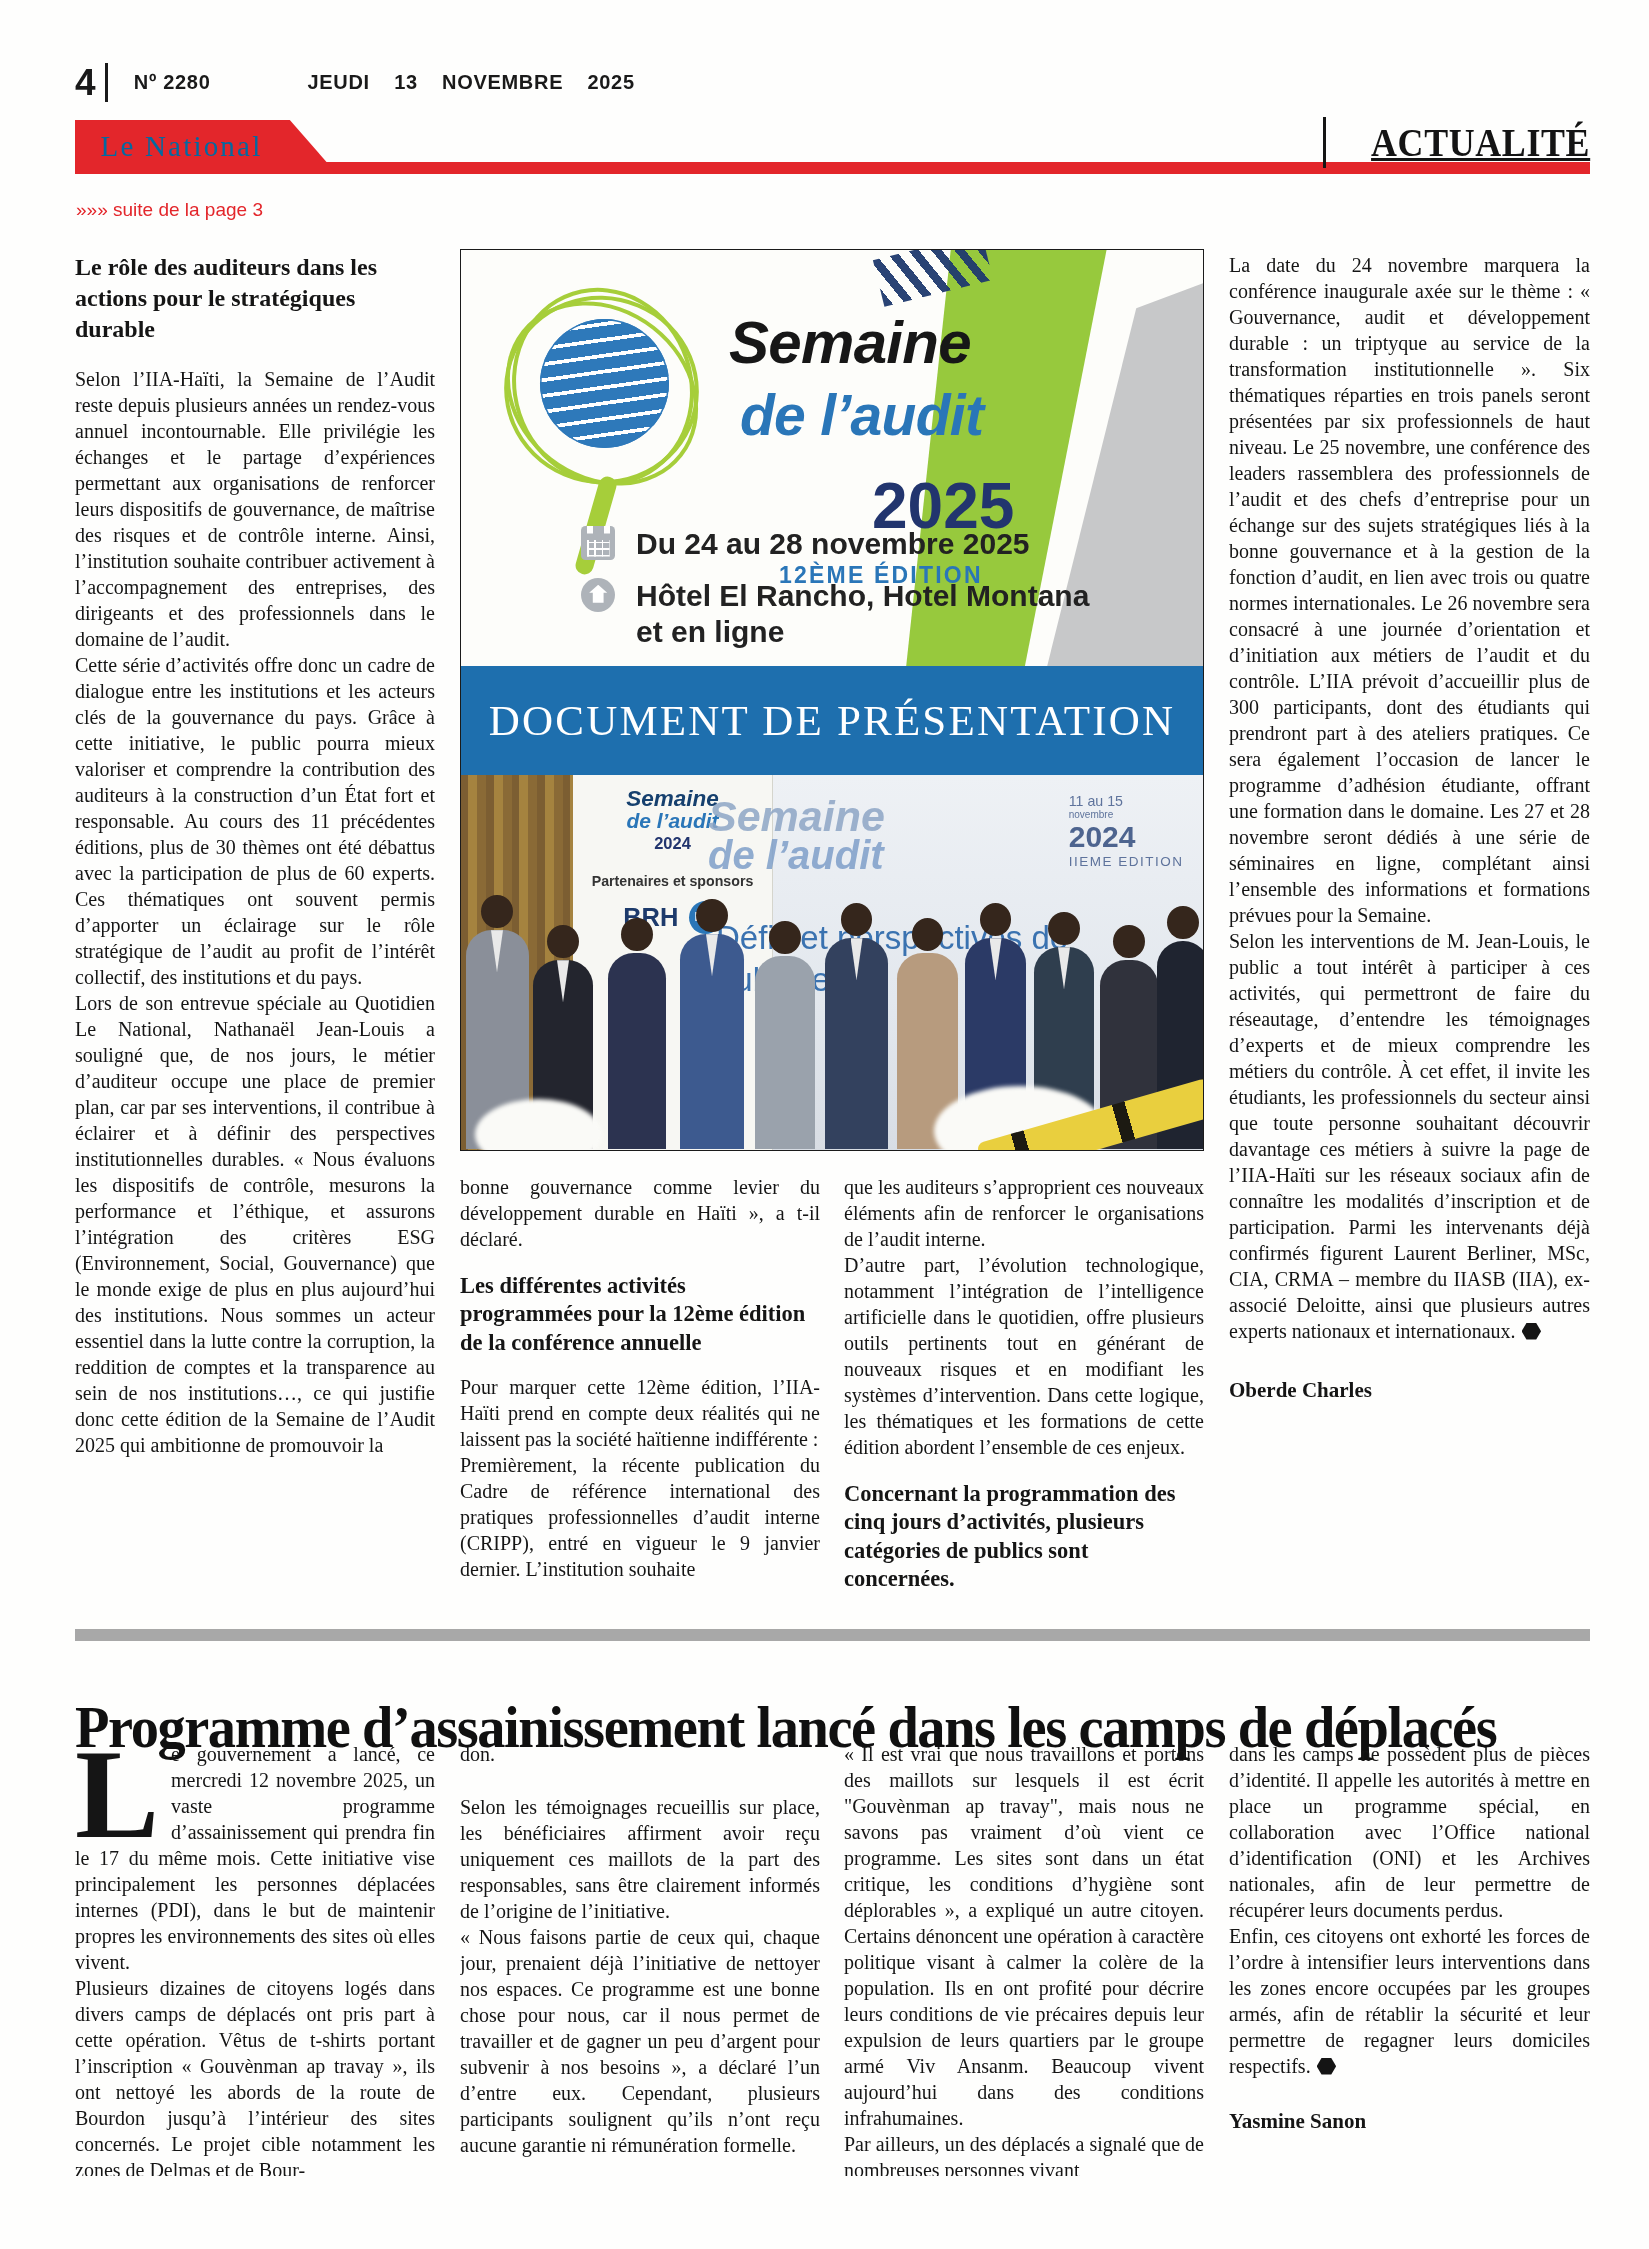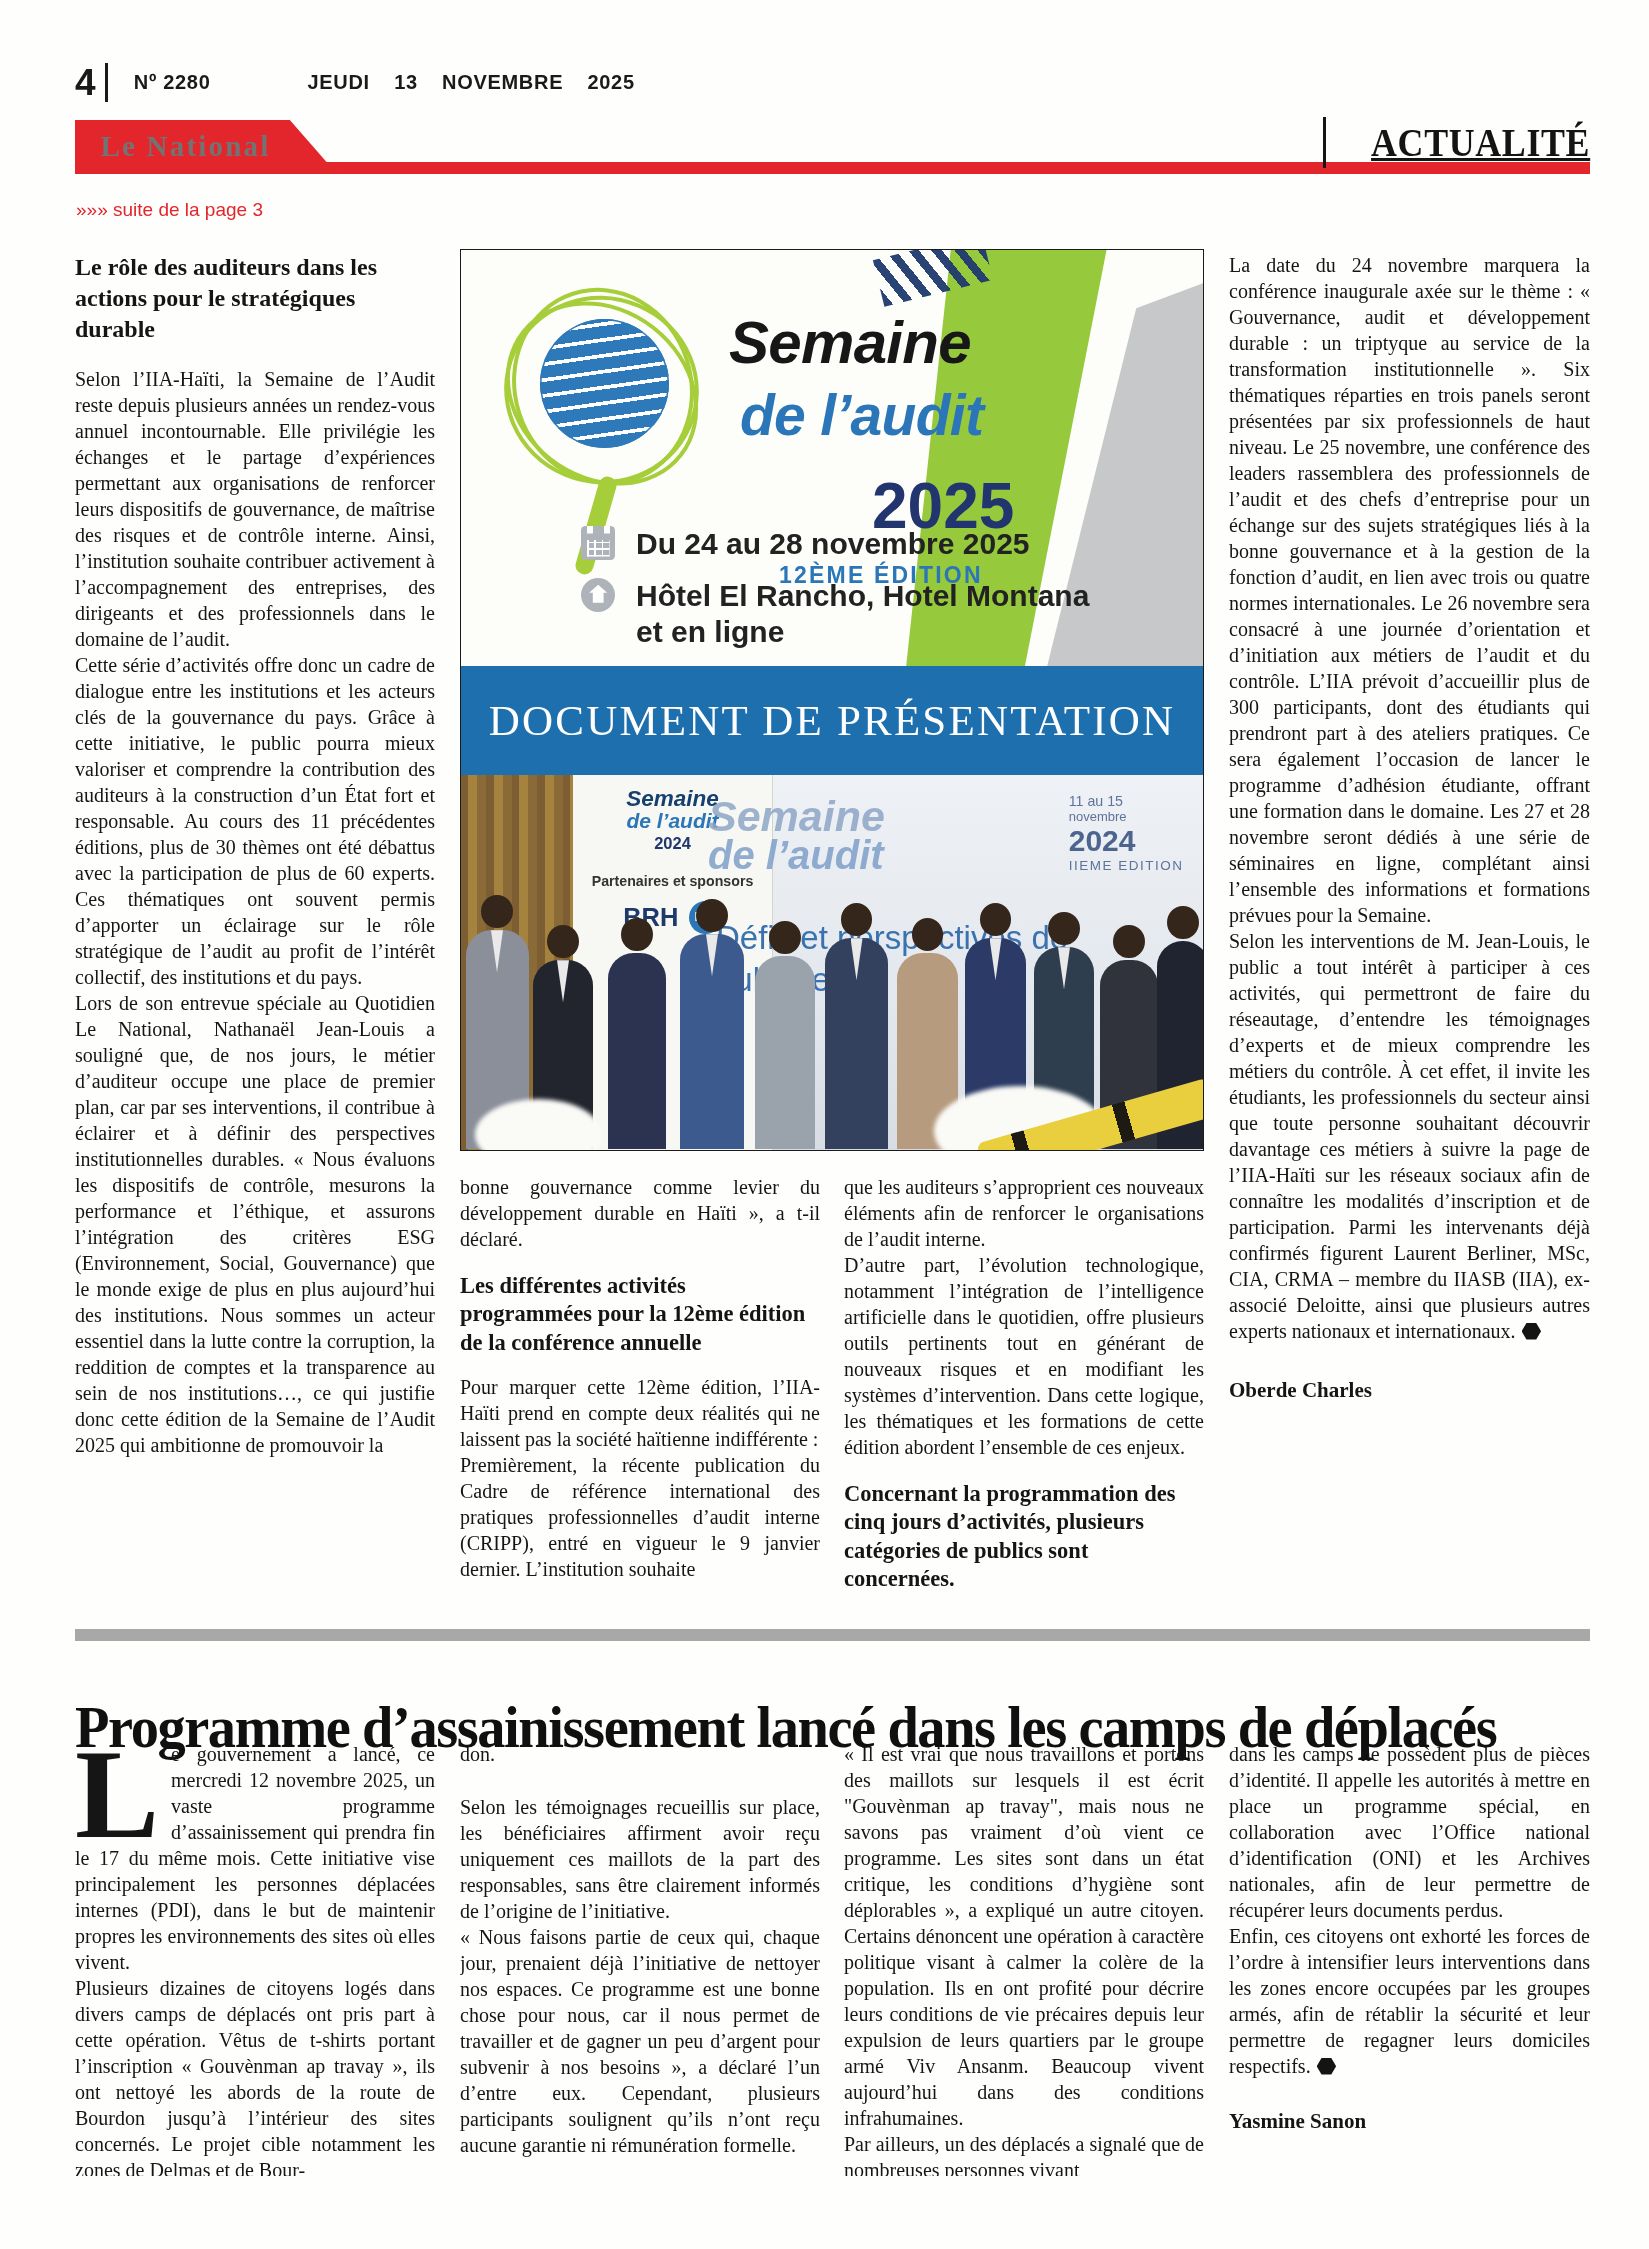--- a/index.html
+++ b/index.html
@@ -8,21 +8,21 @@
   
   #topbar{position:absolute;left:75px;top:63px;display:flex;align-items:center;
           font-family:"Liberation Sans",sans-serif;font-weight:bold;color:#1a1a1a;}
   #pagenum{font-size:37px;line-height:37px;}
   .vbar{display:inline-block;width:3.7px;height:39px;background:#1a1a1a;margin:0 25.5px 0 9px;}
   #issue{font-size:20px;letter-spacing:0.7px;}
   #dateline{font-size:20px;margin-left:97px;word-spacing:18px;letter-spacing:0.7px;}
   #masthead{position:absolute;left:75px;top:120px;width:1515px;height:54px;}
   #flag{position:absolute;left:0;top:0;width:262px;height:54px;background:#e3262b;
         clip-path:polygon(0 0,82% 0,100% 100%,0 100%);}
-  #brand{position:absolute;left:25.5px;top:9.7px;color:#737373;font-size:29px;font-weight:bold;
+  #brand{position:absolute;left:25.5px;top:9.7px;color:#0369a1;font-size:29px;font-weight:normal;
          letter-spacing:2.2px;}
   #redstrip{position:absolute;left:225px;right:0;bottom:0;height:12px;background:#e3262b;}
   #sectionblock{position:absolute;right:0;top:-3px;display:flex;align-items:center;text-decoration:underline;}
   #section-divider{width:3.7px;height:51px;background:#151515;margin-right:25.5px;}
   #sectiontitle{font-size:39px;font-weight:bold;letter-spacing:0.7px;display:inline-block;
                 transform:scaleX(.92);transform-origin:right center;color:#141414;}
   #suite{position:absolute;left:76px;top:199px;color:#e3262b;font-size:19px;
          font-family:"Liberation Sans",sans-serif;}
   
   .col{position:absolute;width:360px;overflow:hidden;}
@@ -90,21 +90,21 @@
   .brh{font-size:25.5px;font-weight:bold;color:#1d3a6b;}
   .bid{display:inline-flex;align-items:center;justify-content:center;width:33px;height:33px;
        border-radius:50%;background:#2a76b8;color:#fff;font-size:12.7px;font-weight:bold;}
   #screen-logo{position:absolute;left:247px;top:16.5px;font-family:"Liberation Sans",sans-serif;
                font-weight:bold;font-style:italic;opacity:.85;}
   #screen-logo .l1{font-size:43px;color:#8ea6c6;}
   #screen-logo .l2{font-size:40px;color:#7f9fc9;margin-top:-7.5px;}
   #screen-dates{position:absolute;right:19.5px;top:18px;text-align:left;color:#5e739c;
                 font-family:"Liberation Sans",sans-serif;}
   #screen-dates .d1{font-size:14.2px;}
-  #screen-dates .d2{font-size:13px;}
+  #screen-dates .d2{font-size:10px;}
   #screen-dates .y{font-size:30px;font-weight:bold;color:#4d648f;}
   #screen-dates .e{font-size:13.5px;letter-spacing:1.5px;}
   #theme{position:absolute;left:255px;top:142px;width:480px;color:#3a72b0;z-index:1;
          font-family:"Liberation Sans",sans-serif;font-size:33px;line-height:42px;}
   .person{position:absolute;bottom:0;z-index:2;}
   .person .head{width:31.5px;height:33px;border-radius:50%;background:#35261c;margin:0 auto;}
   .person .torso{width:100%;border-radius:25.5px 25.5px 0 0;margin-top:2.2px;background:var(--suit);position:relative;}
   .person .shirt{position:absolute;left:50%;top:0;transform:translateX(-50%);width:12px;height:42px;
                  background:#e9e9e9;clip-path:polygon(0 0,100% 0,50% 100%);}
   .blob{position:absolute;background:#fafaf7;border-radius:50%;filter:blur(2.2px);z-index:3;}

